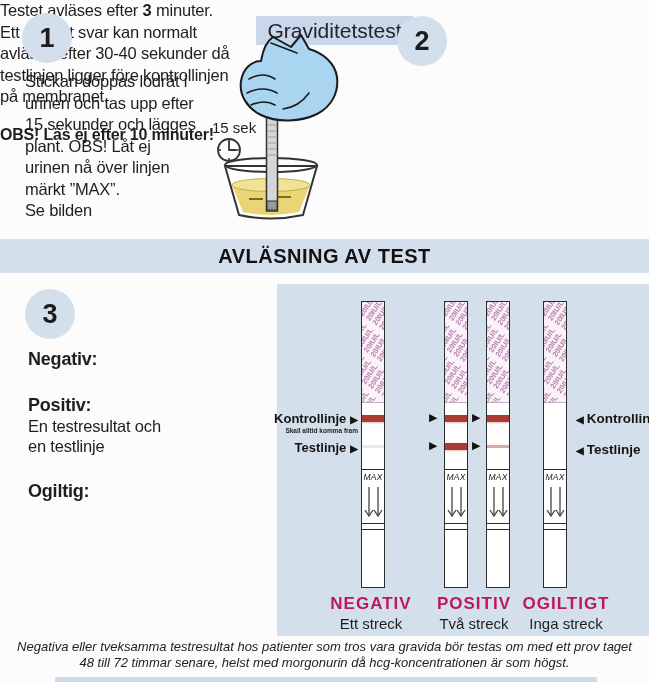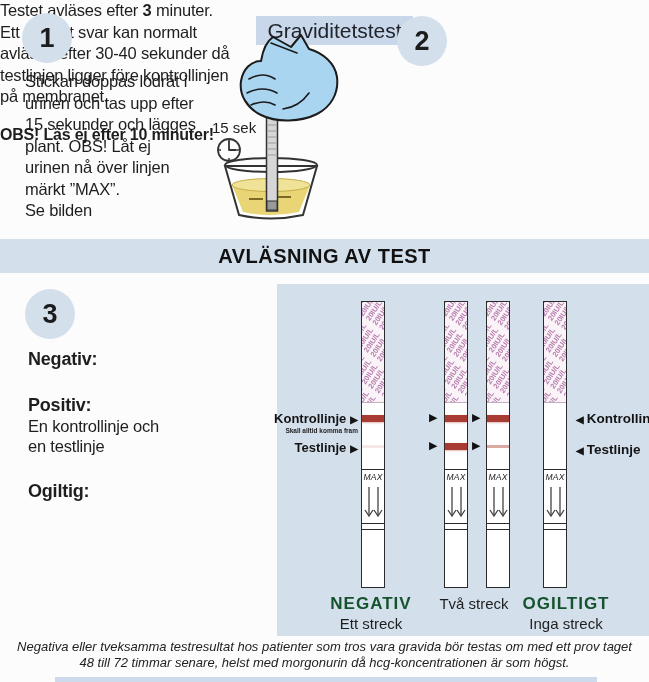--- a/index.html
+++ b/index.html
@@ -66,21 +66,21 @@
   .lbl-tl{right:291px;top:440px;text-align:right;}
   .lbl-cr{left:576px;top:411px;font-size:13.5px;}
   .lbl-tr{left:576px;top:442px;font-size:13.5px;}
   .lbl-cl .arr{margin-left:4px;}
   .lbl-tl .arr{margin-left:4px;}
   .lbl-cr .arr{margin-right:3px;}
   .lbl-tr .arr{margin-right:3px;}
   .mid-arrow{position:absolute;font-size:11px;color:#111;}
 
   .result{position:absolute;top:594px;width:100px;text-align:center;}
-  .result-title{font-size:17px;font-weight:bold;letter-spacing:1px;color:#14532d;}
+  .result-title{font-size:17px;font-weight:bold;letter-spacing:1px;color:#be185d;}
   .result-sub{font-size:15px;margin-top:1px;}
 
   .footnote{position:absolute;left:0;top:639px;width:649px;text-align:center;font-style:italic;
     font-size:13px;line-height:16px;color:#222;}
   .bottom-bar{position:absolute;left:55px;top:677px;width:542px;height:5px;background:#ccdaeb;}
 </style>
 </head>
 <body>
 
 <div class="page" id="page">
@@ -147,21 +147,21 @@
   <div class="num-circle c3">
     <span>3</span>
   </div>
 
   <div class="step3">
     <div class="sec">
       <div class="s3h">Negativ:</div>
     </div>
     <div class="sec">
       <div class="s3h">Positiv:</div>
-      <div class="pre">En kontrollinje och
+      <div class="pre">En testresultat och
 en testlinje</div>
     </div>
     <div class="sec">
       <div class="s3h">Ogiltig:</div>
     </div>
   </div>
 
   <div class="panel"></div>
 
   <div class="lbl lbl-cl">
@@ -243,19 +243,20 @@
           <path d="M6,2 V30 M15,2 V30"></path>
           <path d="M2,25 L6,31 L10,25 M11,25 L15,31 L19,25"></path>
         </svg></div>
       <div class="double-line"></div>
     </div>
     <div class="result" style="left: 321px;">
       <div class="result-title">NEGATIV</div>
       <div class="result-sub">Ett streck</div>
     </div>
     <div class="result" style="left: 424px;">
+      <div class="result-title">POSITIV</div>
       <div class="result-sub">Två streck</div>
     </div>
     <div class="result" style="left: 516px;">
       <div class="result-title">OGILTIGT</div>
       <div class="result-sub">Inga streck</div>
     </div>
   </div>
 
 </body></html>

